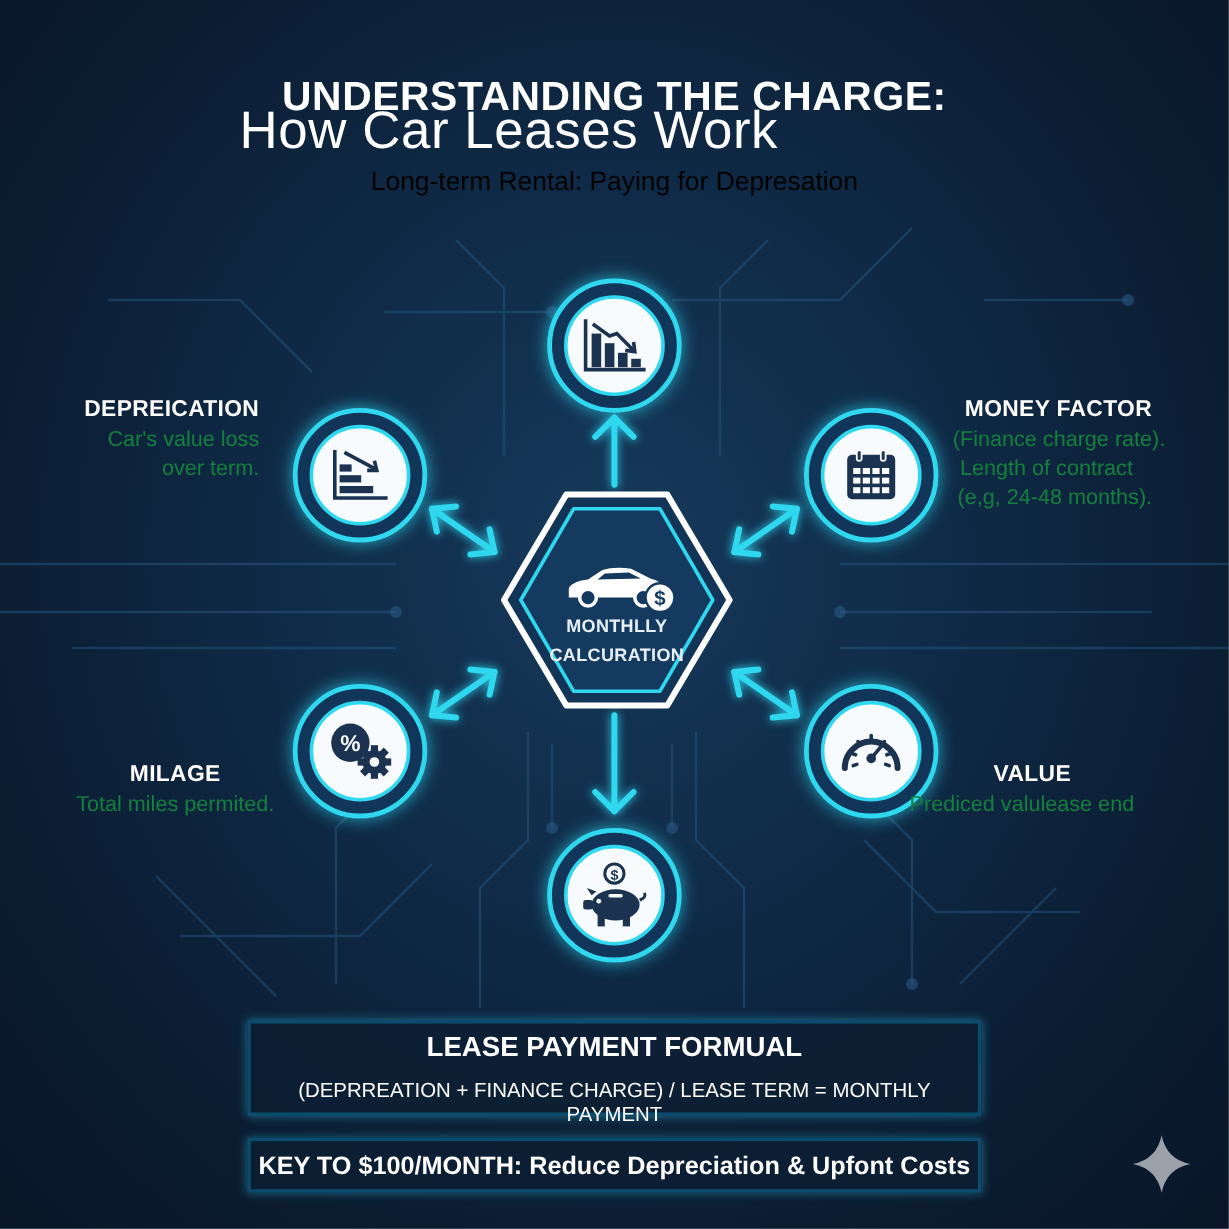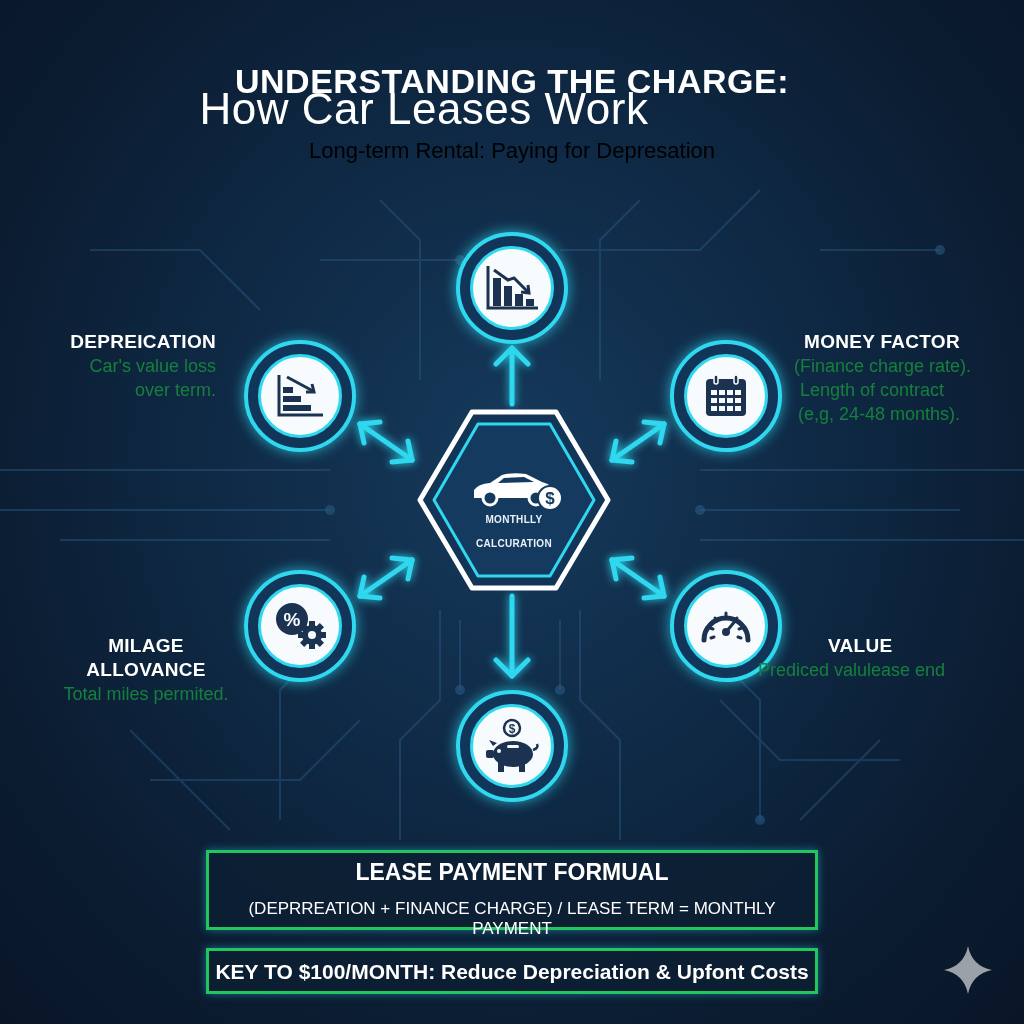--- a/index.html
+++ b/index.html
@@ -33,24 +33,24 @@
     position: absolute; left: 10px; top: 10px; width: 84px; height: 84px; border-radius: 50%;
     background: #f7fbfd; border: 3px solid #2fd8ef;
     display: flex; align-items: center; justify-content: center;
   }
   .label { position: absolute; font-size: 18px; line-height: 24px; }
   .label .head { font-weight: bold; font-size: 19px; letter-spacing: 0.3px; }
   .label .desc { color: #15803d; }
   .hex-wrap { position: absolute; left: 416px; top: 408px; width: 196px; height: 184px; }
   .hex-text {
     position: absolute; left: 0; width: 196px; text-align: center;
-    font-size: 10px; font-weight: bold; letter-spacing: 0.3px; color: #e9f1f8;
+    font-size: 15px; font-weight: bold; letter-spacing: 0.3px; color: #e9f1f8;
   }
   .box {
-    position: absolute; border: 3px solid #22c55e; background: rgba(13,30,50,0.85);
+    position: absolute; border: 3px solid #0c4a6e; background: rgba(13,30,50,0.85);
     box-shadow: 0 0 8px rgba(47,216,239,0.45);
   }
   .box-title { position: absolute; left: 0; width: 100%; text-align: center; font-weight: bold; font-size: 23px; }
   .box-text { position: absolute; left: 0; width: 100%; text-align: center; font-size: 17px; }
   .sparkle { position: absolute; left: 942px; top: 944px; width: 52px; height: 52px; }
 </style>
 </head>
 <body>
 
 <svg class="bg-circuits" viewBox="0 0 1024 1024">
@@ -224,21 +224,20 @@
           <rect x="-14" y="-3" width="6" height="6" transform="rotate(45)"></rect>
             <rect x="8" y="-3" width="6" height="6" transform="rotate(45)"></rect>
         </g>
         <circle r="4" fill="#f7fbfd"></circle>
       </g>
     </svg>
   </div>
 </div>
 <div class="label" style="left:50px;top:634px;width:192px;text-align:center;">
   <div class="head">MILAGE</div>
-  <div class="head">ALLOVANCE</div>
   <div class="desc">Total miles permited.</div>
 </div>
 
 <div class="node" style="left:670px;top:570px;">
   <div class="inner">
     <svg width="56" height="40" viewBox="0 0 56 40">
       <path d="M6 34 A22 22 0 1 1 50 34" stroke="#1b3350" stroke-width="5" fill="none" stroke-linecap="round"></path>
       <g stroke="#1b3350" stroke-width="3" stroke-linecap="round">
         <path d="M12 22 L15 23"></path>
           <path d="M17 12 L19 15"></path>

